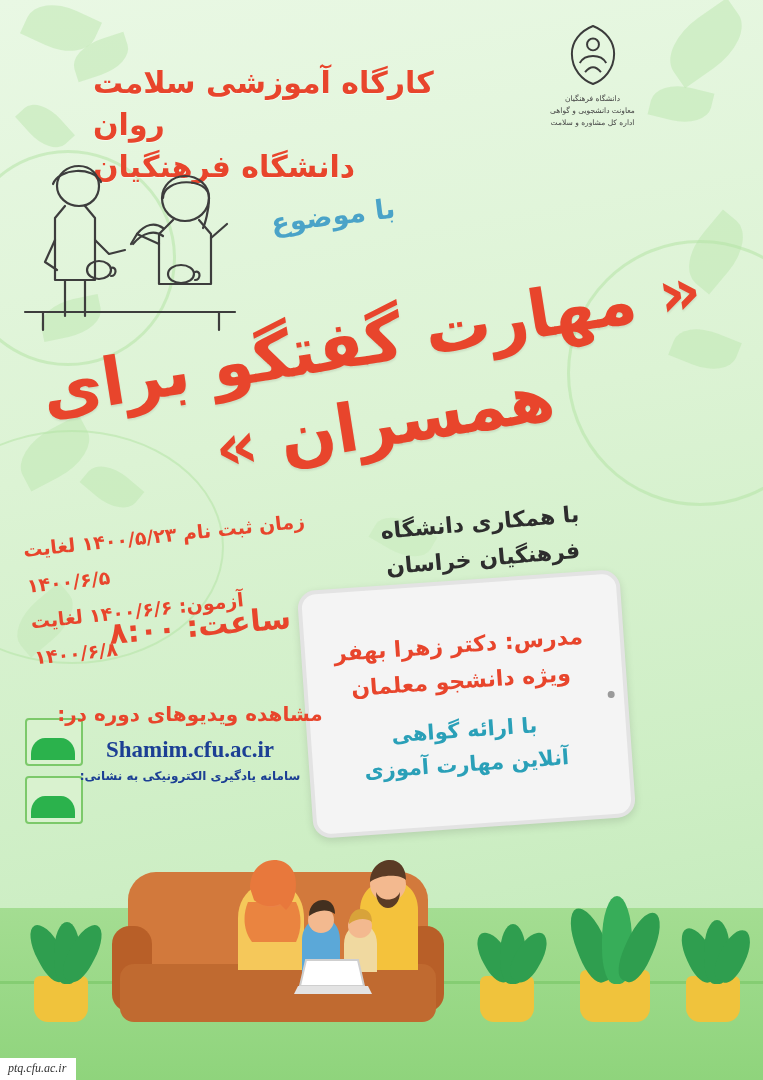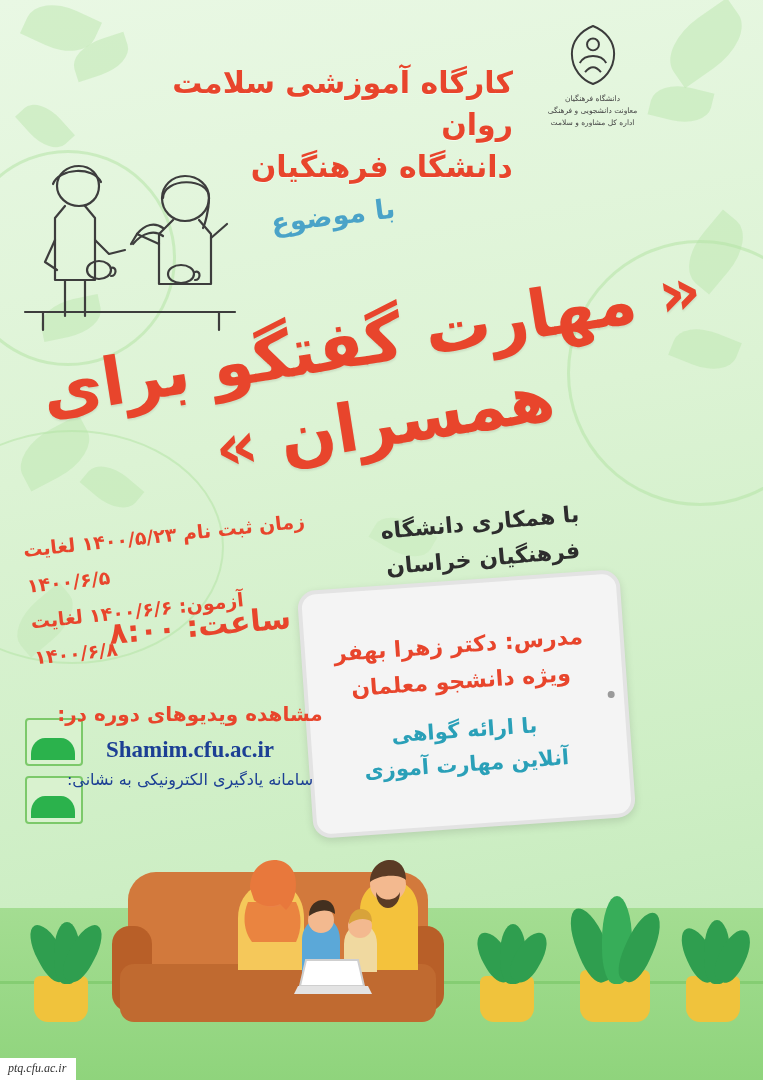--- a/index.html
+++ b/index.html
@@ -60,21 +60,21 @@
     color: #444;
     margin-top: 2px;
     white-space: nowrap;
   }
 
   .title-block {
     position: absolute;
     top: 62px;
     right: 250px;
     width: 420px;
-    text-align: right;
+    text-align: left;
   }
   .title-1, .title-2 {
     color: #e8452c;
     font-size: 30px;
     font-weight: bold;
     line-height: 42px;
     letter-spacing: -0.5px;
     text-shadow: 0 1px 0 rgba(255,255,255,.5);
   }
 
@@ -254,22 +254,22 @@
   }
   .links-url {
     color: #1c3f94;
     font-size: 23px;
     font-weight: bold;
     font-family: "Liberation Serif", "DejaVu Serif", serif;
     margin-bottom: 2px;
   }
   .links-sub2 {
     color: #1c3f94;
-    font-size: 16px;
-    font-weight: normal;
+    font-size: 12px;
+    font-weight: bold;
     margin-top: 0;
   }
 
   
   .ground {
     position: absolute;
     left: 0;
     right: 0;
     bottom: 0;
     height: 172px;
@@ -380,21 +380,21 @@
   </div>
 
   <div class="logo">
     <svg class="logo-mark" viewBox="0 0 100 100">
       <path d="M50 6 C30 14 18 30 18 48 C18 72 34 88 50 94 C66 88 82 72 82 48 C82 30 70 14 50 6 Z" fill="none" stroke="#3b3b3b" stroke-width="3"></path>
       <circle cx="50" cy="34" r="9" fill="none" stroke="#3b3b3b" stroke-width="3"></circle>
       <path d="M30 62 C38 48 62 48 70 62" fill="none" stroke="#3b3b3b" stroke-width="3"></path>
       <path d="M38 76 C46 66 54 66 62 76" fill="none" stroke="#3b3b3b" stroke-width="3"></path>
     </svg>
     <div class="logo-line">دانشگاه فرهنگیان</div>
-    <div class="logo-line">معاونت دانشجویی و فرهنگی</div>
+    <div class="logo-line">معاونت دانشجویی و گواهی</div>
     <div class="logo-line">اداره کل مشاوره و سلامت</div>
   </div>
 
   <div class="title-block">
     <div class="title-1">کارگاه آموزشی سلامت روان</div>
     <div class="title-2">دانشگاه فرهنگیان</div>
   </div>
 
   <div class="subject-word">با موضوع</div>
 

